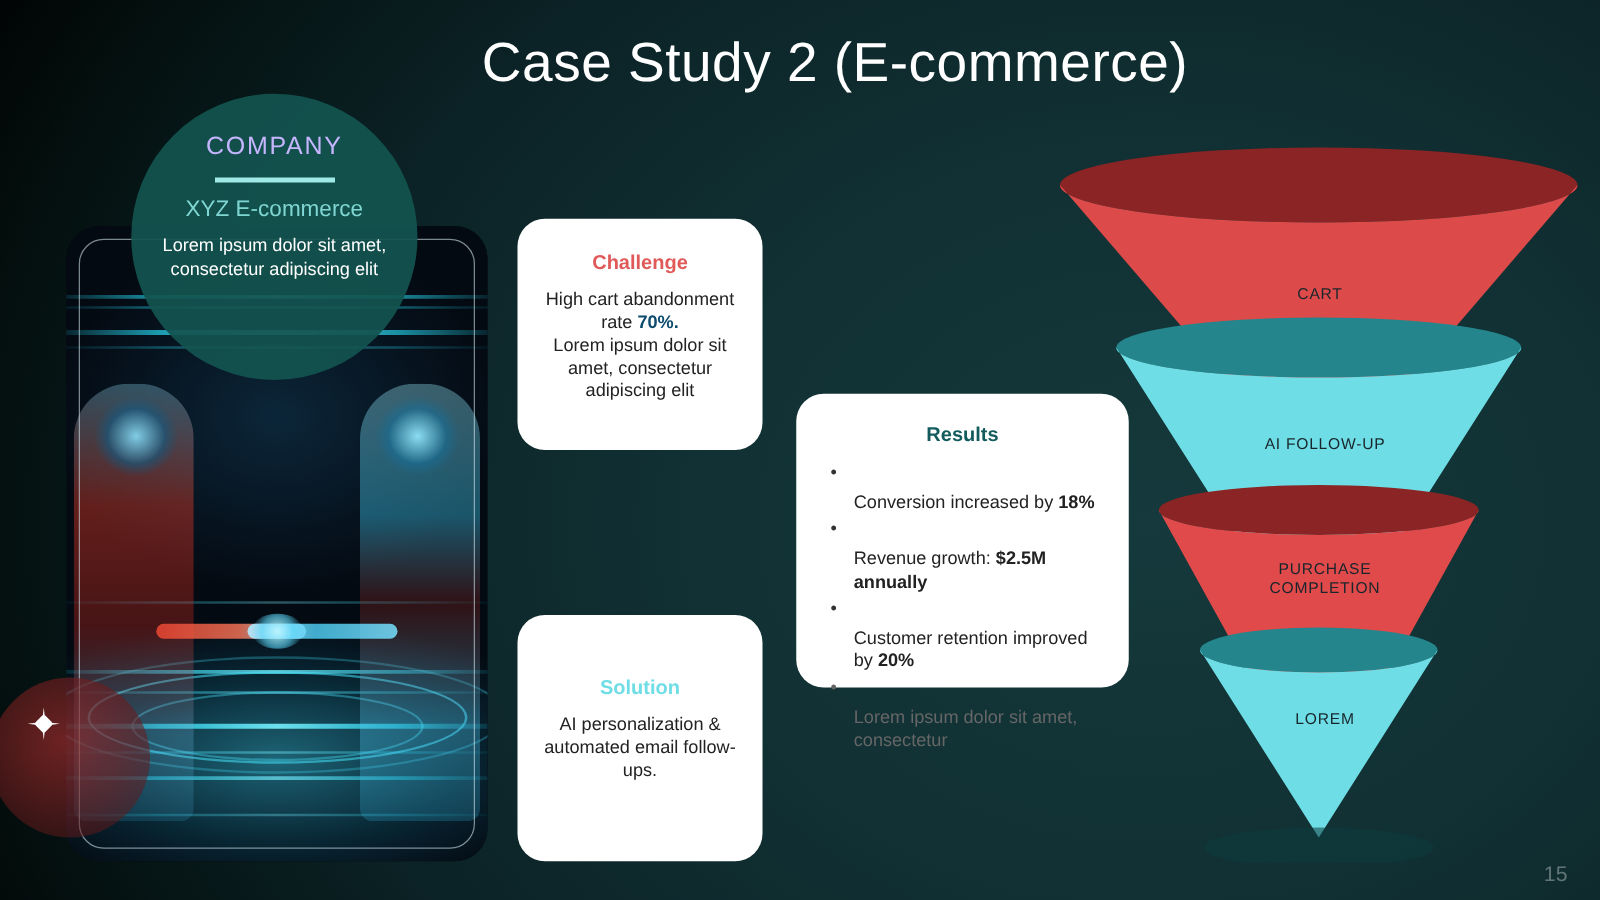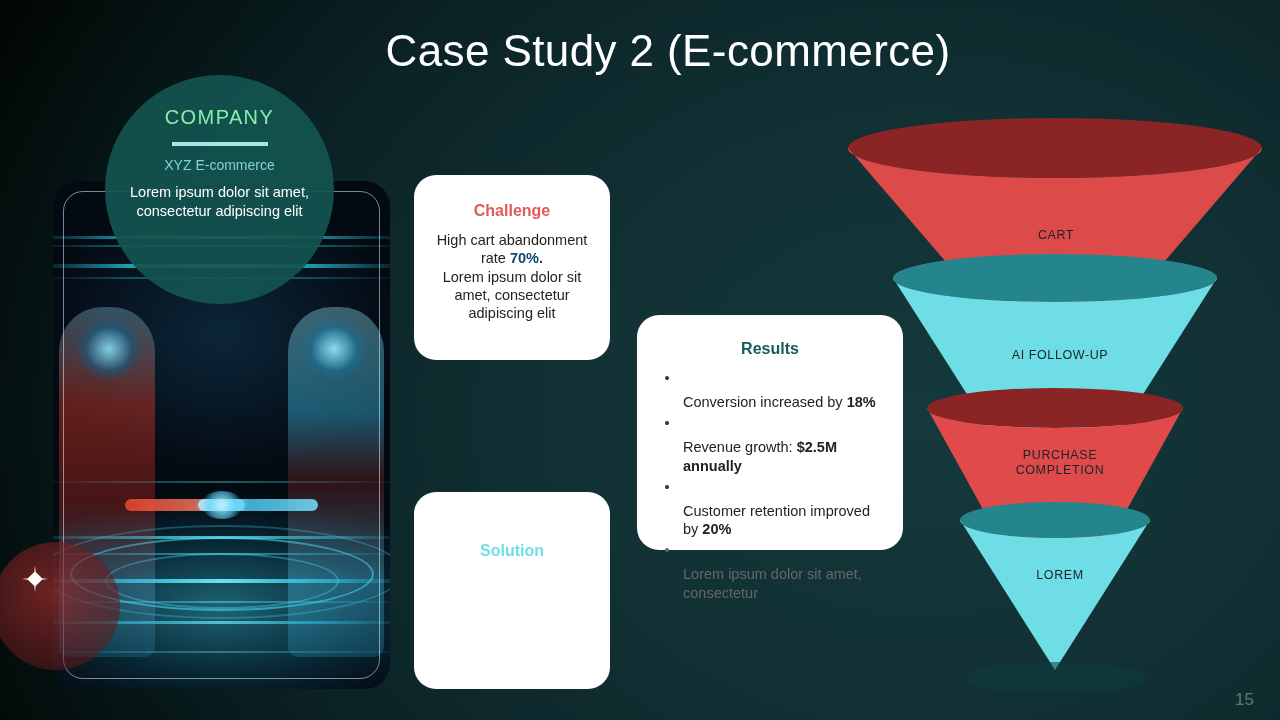--- a/index.html
+++ b/index.html
@@ -177,34 +177,34 @@
     height: 229px;
     border-radius: 50%;
     background: rgba(19, 84, 80, 0.93);
     display: flex;
     flex-direction: column;
     align-items: center;
     padding-top: 31px;
     box-sizing: border-box;
   }
   .company-label {
-    color: #86efac;
+    color: #c4b5fd;
     font-size: 20px;
     font-weight: 400;
     letter-spacing: 1.4px;
   }
   .company-rule {
     width: 96px;
     height: 4px;
     background: #9fe9e6;
     margin: 13px 0 11px 0;
   }
   .company-name {
     color: #7fd6d2;
-    font-size: 14px;
+    font-size: 18px;
     font-weight: 400;
     margin-bottom: 10px;
     text-align: center;
   }
   .company-desc {
     color: #ffffff;
     font-size: 14.5px;
     line-height: 1.28;
     text-align: center;
     width: 180px;
@@ -333,20 +333,21 @@
         </li>
         <li class="res-item res-muted">
           <span class="res-bullet">•</span>
           <span class="res-text">Lorem ipsum dolor sit amet, consectetur</span>
         </li>
       </ul>
   </div>
 
   <div class="card card-solution">
     <div class="card-title t-solution">Solution</div>
+    <div class="card-body">AI personalization &amp; automated email follow-ups.</div>
   </div>
 
   <div class="funnel">
     <svg width="420" height="580" viewBox="0 0 420 580">
 
       <ellipse id="f-top-0" cx="210" cy="38" rx="207" ry="30" fill="#8b2424"></ellipse>
       <path id="f-cone-0" d="M 3 38 A 207 30 0 0 0 417 38 L 265 215 A 55 13 0 0 1 155 215 Z" fill="#dd4a4a"></path>
 
       <ellipse id="f-top-1" cx="210" cy="168" rx="162" ry="24" fill="#24868c"></ellipse>
       <path id="f-cone-1" d="M 48 168 A 162 24 0 0 0 372 168 L 253 355 A 43 10 0 0 1 167 355 Z" fill="#6fdde5"></path>

